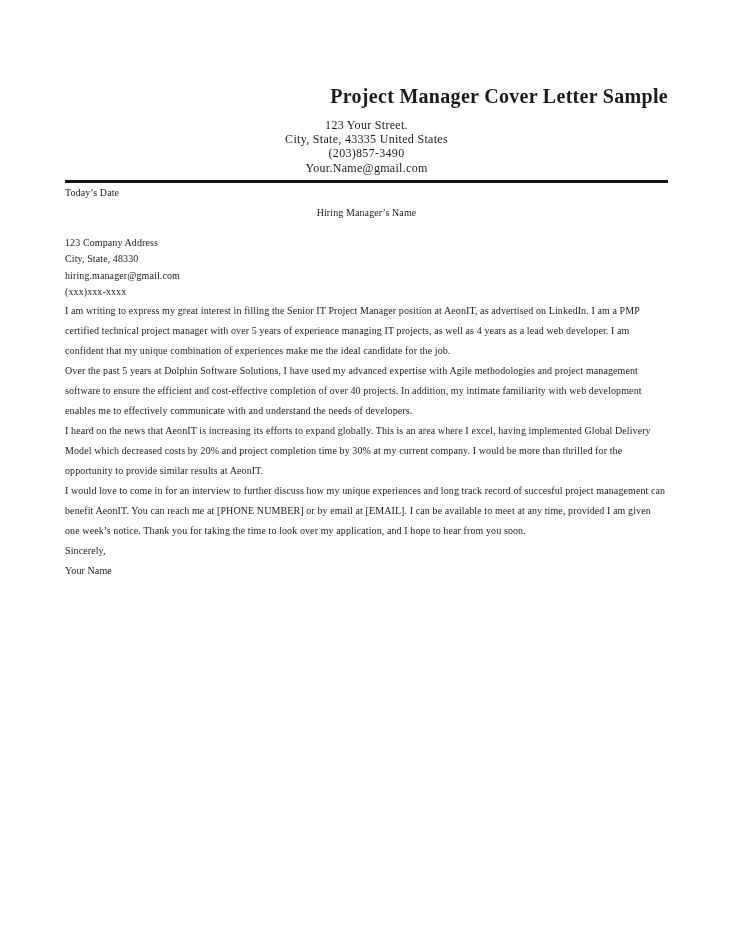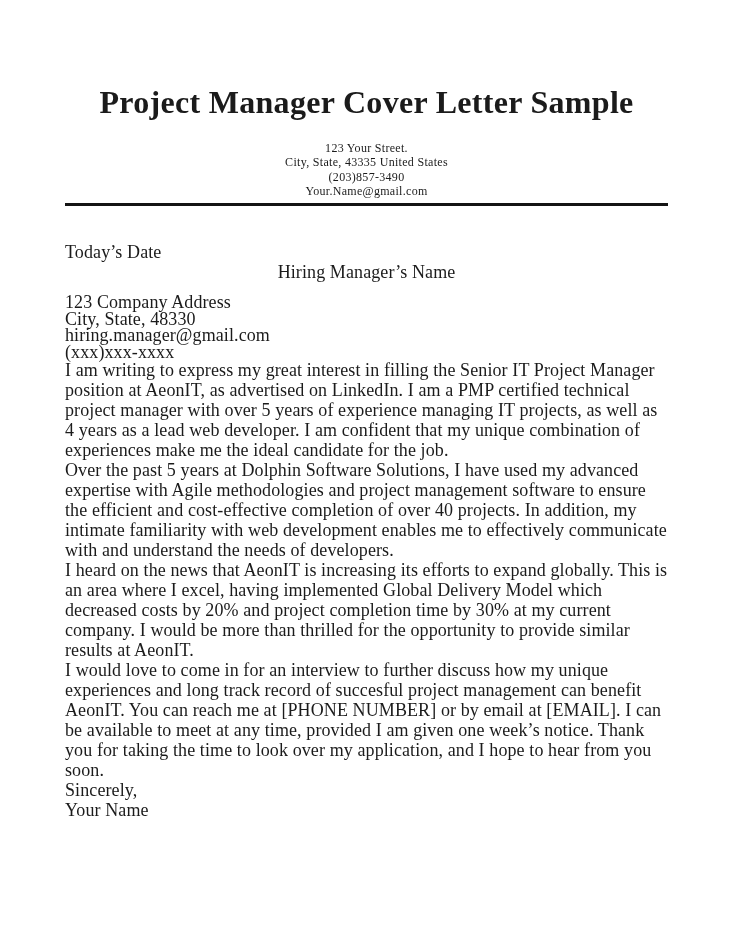--- a/index.html
+++ b/index.html
@@ -13,44 +13,43 @@
   }
   .page {
     box-sizing: border-box;
     width: 735px;
     height: 952px;
     padding: 85px 67px 0 65px;
   }
   
   .letter-title {
     margin: 0;
-    text-align: center;
-    font-size: 32px;
+    text-align: right;
+    font-size: 20px;
     line-height: 1.1;
     font-weight: bold;
     letter-spacing: 0.3px;
   }
   .contact-block {
-    margin-top: 21px;
+    margin-top: 11px;
     text-align: center;
     font-size: 12px;
     line-height: 14.2px;
     letter-spacing: 0.3px;
   }
   .header-rule {
     height: 3px;
     background: #141414;
     margin-top: 5px;
   }
   
   .letter-main {
-    font-size: 18px;
+    font-size: 10px;
     line-height: 20px;
     letter-spacing: 0.1px;
-    margin-top: 36px;
   }
   .letter-main p { margin: 0; }
   .date-line      { margin-top: 28px; }
   .manager-line   { margin-top: 5px; text-align: center; }
   .address-block  { margin-top: 12px; line-height: 16.5px; }
   .salutation     { margin-top: 15px; }
   .para           { margin-top: 20px; }
   .closing        { margin-top: 20px; }
   .signature      { margin-top: 2px; }
 </style>

